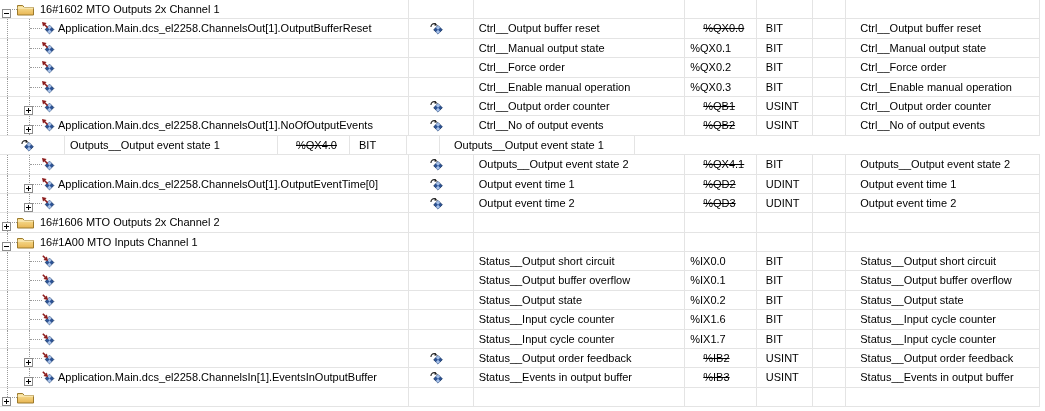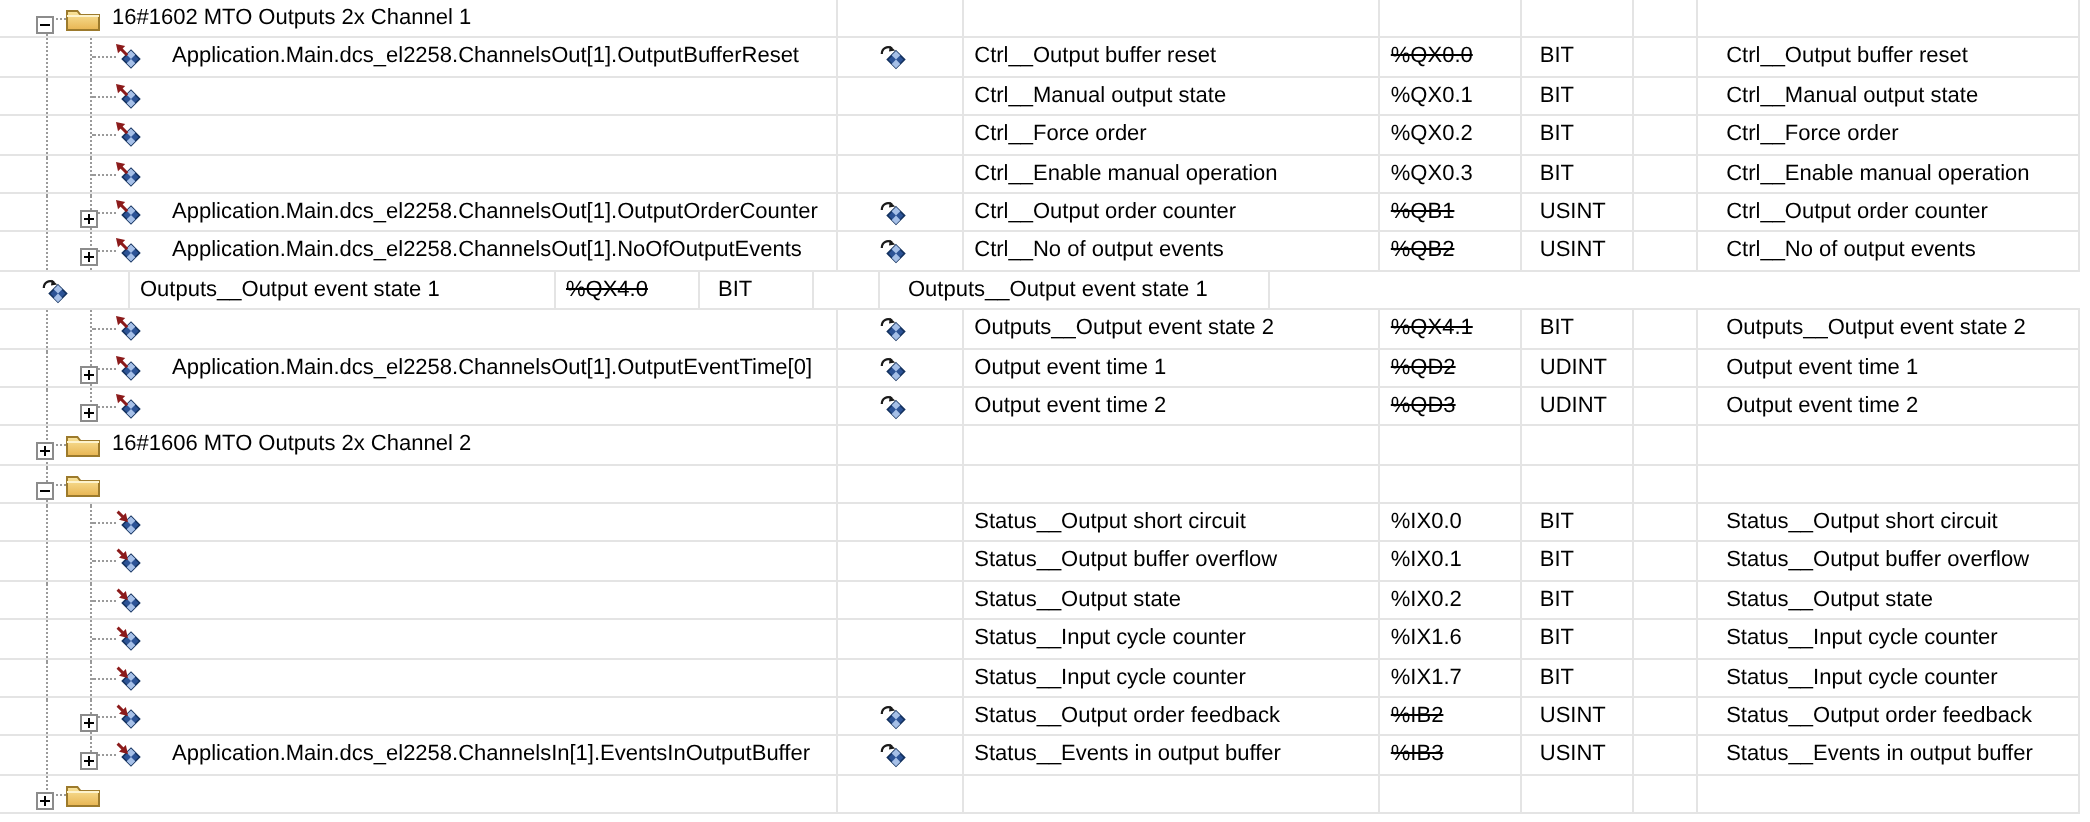--- a/index.html
+++ b/index.html
@@ -7,21 +7,21 @@
     width:1045px;height:411px;background:#ffffff;overflow:hidden;
     font-family:"Liberation Sans", sans-serif;font-size:11px;color:#000;
   }
   .table{position:relative;width:1040px;}
   .row{display:flex;height:19.4px;box-sizing:border-box;border-bottom:1px solid var(--grid,#e4e4e4);}
   .cell{
     position:relative;box-sizing:border-box;height:100%;
     border-right:1px solid var(--grid,#e4e4e4);
     overflow:hidden;white-space:nowrap;line-height:18px;
   }
-  .c-var{width:412px;margin-left:16px;}
+  .c-var{width:412px;}
   .c-map{width:65px;}
   .c-chan{width:213px;padding-left:5px;}
   .c-addr{width:72px;padding-left:5px;}
   .c-type{width:57px;padding-left:9px;}
   .c-def{width:33px;}
   .c-desc{width:195px;padding-left:14px;}
   
   .vl{position:absolute;top:0;bottom:0;width:0;border-left:1px dotted var(--dot,#9a9a9a);}
   .vl7{left:7px;}
   .vl29{left:29px;}
@@ -35,22 +35,22 @@
   .exp-root{left:2px;}
   .exp-child{left:24px;}
   
   .node-ico{position:absolute;top:3px;display:block;}
   .node-ico-root{left:17px;}
   .node-ico-child{left:42px;}
   .map-ico{position:absolute;left:21px;top:3px;display:block;}
   
   .lbl{position:absolute;top:0;line-height:19px;}
   .lbl-root{left:40px;}
-  .lbl-child{left:70px;}
-  .struck{text-decoration:line-through;}
+  .lbl-child{left:58px;}
+  .struck{text-decoration:line-through;margin-left:13px;}
 </style>
 </head>
 <body>
 
 <div class="table">
     <div class="row">
     <div class="cell c-var">
         <div class="vl vl7 half-bottom"></div>
         <div class="stub stub-root"></div>
         <span class="exp exp-root"><svg width="9" height="9" shape-rendering="crispEdges">
@@ -178,21 +178,20 @@
             <line x1="2" y1="4.5" x2="7" y2="4.5" stroke="#000000"></line>
             <line x1="4.5" y1="2" x2="4.5" y2="7" stroke="#000000"></line>
           </svg></span>
         <span class="node-ico node-ico-child"><svg width="13" height="13" viewBox="0 0 13 13">
             <polygon points="7.5,3.2 11.8,7.5 7.5,11.8 3.2,7.5" fill="#2c5396" stroke="#13315e" stroke-width="0.8"></polygon>
             <polygon points="7.5,3.2 9.65,5.35 7.5,7.5 5.35,5.35" fill="#a6c0e8"></polygon>
             <polygon points="7.5,7.5 9.65,9.65 7.5,11.8 5.35,9.65" fill="#a6c0e8"></polygon>
             <line x1="2.2" y1="2.2" x2="5.6" y2="5.6" stroke="#8c1b1b" stroke-width="1.5"></line>
             <polygon points="0,0 4.6,1 1,4.6" fill="#8c1b1b"></polygon>
           </svg></span>
-        <span class="lbl lbl-child">Application.Main.dcs_el2258.ChannelsOut[1].OutputOrderCounter</span>
       </div>
     <div class="cell c-map">
         <span class="map-ico"><svg width="14" height="13" viewBox="0 0 14 13">
             <polygon points="8,3.5 12.3,7.8 8,12.1 3.7,7.8" fill="#2c5396" stroke="#13315e" stroke-width="0.8"></polygon>
             <polygon points="8,3.5 10.15,5.65 8,7.8 5.85,5.65" fill="#a6c0e8"></polygon>
             <polygon points="8,7.8 10.15,9.95 8,12.1 5.85,9.95" fill="#a6c0e8"></polygon>
             <path d="M0.9,5 C0.9,2 3.6,0.9 6,2.1" fill="none" stroke="#1a1a1a" stroke-width="1.1"></path>
             <polygon points="7.6,3.2 4.9,0.9 4.5,3.7" fill="#1a1a1a"></polygon>
           </svg></span>
       </div>
@@ -386,20 +385,21 @@
         <span class="node-ico node-ico-root"><svg width="17" height="13" viewBox="0 0 17 13">
             <defs>
               <linearGradient id="fg" x1="0" y1="0" x2="0" y2="1">
                 <stop offset="0" stop-color="#f9e49c"></stop>
                 <stop offset="1" stop-color="#e8b552"></stop>
               </linearGradient>
             </defs>
             <path d="M0.5 2.5 h5.2 l1.6 2 h9.2 v7.5 h-16 z" fill="url(#fg)" stroke="#9c7a2c"></path>
             <path d="M0.5 5 h16" stroke="#fdf3cd" stroke-width="1" fill="none"></path>
           </svg></span>
+        <span class="lbl lbl-root">16#1A00 MTO Inputs Channel 1</span>
       </div>
     <div class="cell c-map"></div>
     <div class="cell c-chan"></div>
     <div class="cell c-addr"></div>
     <div class="cell c-type"></div>
     <div class="cell c-def"></div>
     <div class="cell c-desc"></div>
   </div>
     <div class="row">
     <div class="cell c-var">

